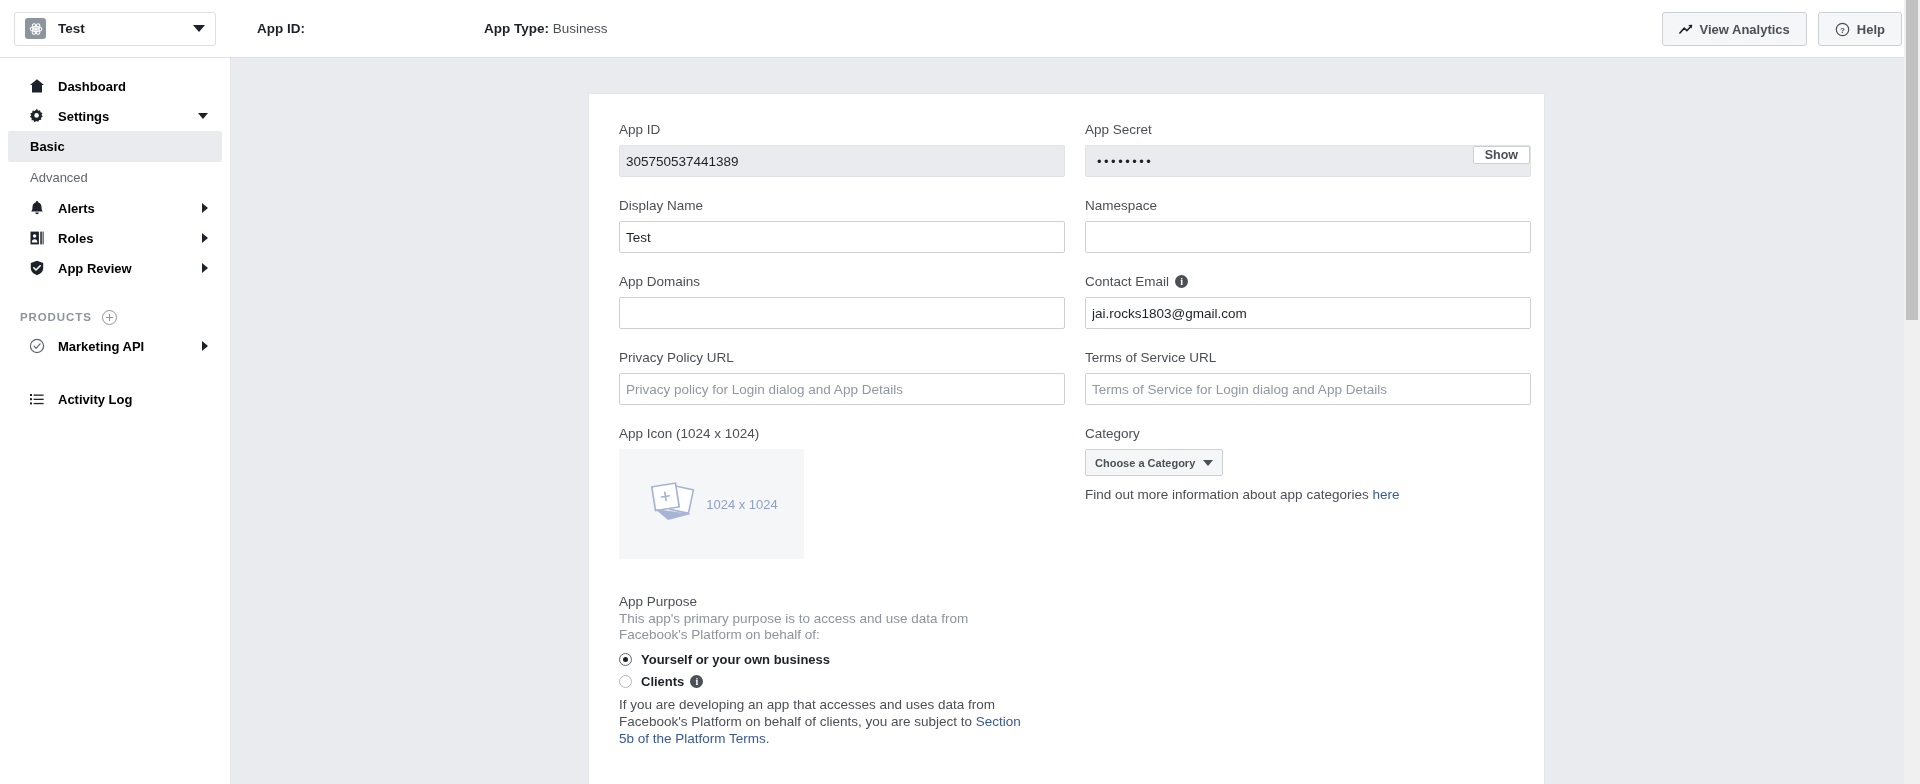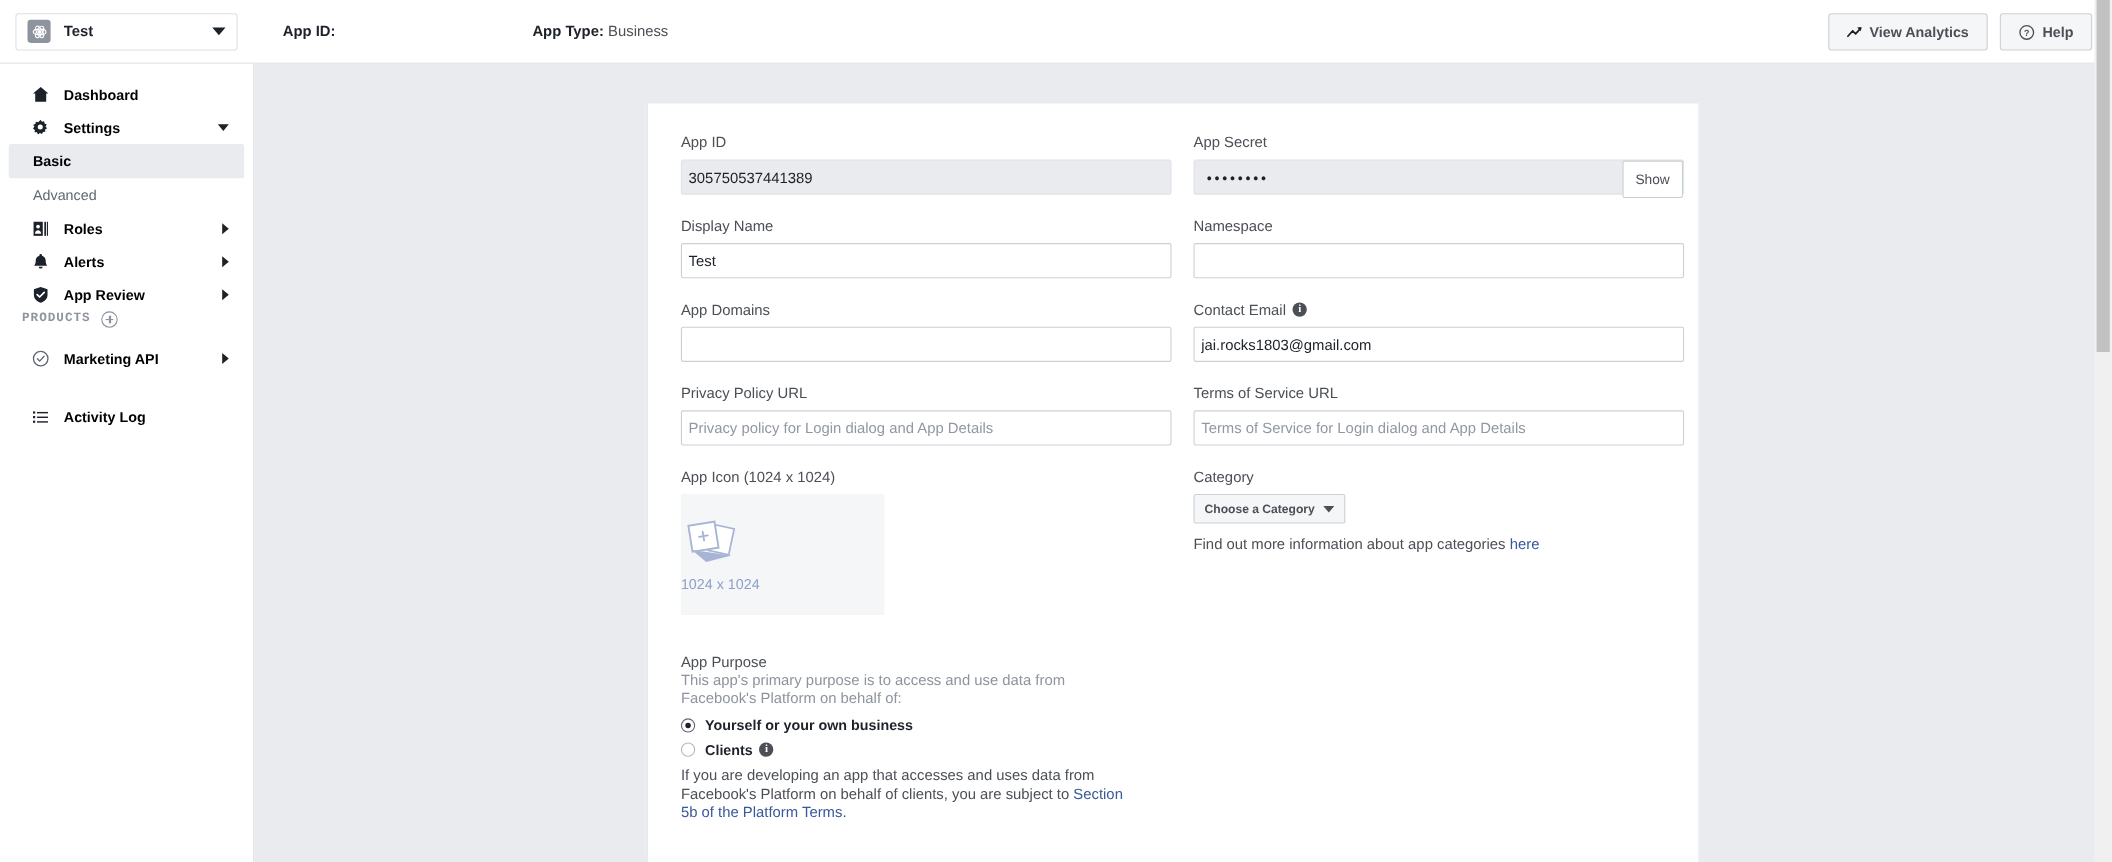--- a/index.html
+++ b/index.html
@@ -123,24 +123,24 @@
     flex: 0 0 auto;
   }
   .caret-dn-sm {
     width: 0; height: 0;
     border-left: 5px solid transparent;
     border-right: 5px solid transparent;
     border-top: 6px solid #1d2129;
     flex: 0 0 auto;
   }
   #products-head {
-    display: flex; align-items: flex-start;
+    display: flex; align-items: center;
     padding: 0 20px;
     height: 28px;
-    font-family: Liberation Mono, monospace;
+    margin-top: 20px;
   }
   #products-head .ph-label {
     font-size: 11.5px; font-weight: bold; color: #8d949e;
     letter-spacing: 0.9px;
   }
   #products-head .plus-circle {
     margin-left: 10px;
     width: 15px; height: 15px;
     border-radius: 50%;
     border: 1.3px solid #8d949e;
@@ -204,35 +204,35 @@
     width: 100%; height: 32px;
     border: 1px solid #dfe2e6; border-radius: 2px;
     background: #e9ebee;
     display: flex; align-items: center;
     padding: 0 11px;
     letter-spacing: 2.5px;
     font-size: 13px; color: #1d2129;
   }
   .show-btn {
     position: absolute; right: 1px; top: 1px;
-    height: 34px; padding: 0 11px;
+    height: 18px; padding: 0 11px;
     background: #fff;
     border: 1px solid #ccd0d5;
     border-radius: 2px;
-    font-size: 12.5px; font-weight: normal; color: #4b4f56;
+    font-size: 12.5px; font-weight: bold; color: #4b4f56;
     display: flex; align-items: center;
     cursor: pointer;
   }
 
   
   .icon-drop {
     width: 185px; height: 110px;
     background: #f5f6f7;
-    display: flex; flex-direction: column;
-    align-items: flex-start; justify-content: center;
+    display: flex; flex-direction: row;
+    align-items: center; justify-content: center;
     cursor: pointer;
     gap: 3px;
   }
   .icon-drop .dim-text {
     font-size: 13px; color: #8ea0c9;
   }
 
   
   .cat-btn {
     height: 27px;
@@ -368,39 +368,39 @@
     <span class="nav-label">Basic</span>
   </div>
 
   <div class="nav-item sub muted">
     <span class="nav-label">Advanced</span>
   </div>
 
   <div class="nav-item">
     <span class="nav-ico">
       <svg width="16" height="16" viewBox="0 0 16 16">
+        <path fill="#1d2129" d="M8 .9a1.2 1.2 0 0 1 1.2 1.2v.5c2 .5 3.3 2.2 3.3 4.3 0 3 .9 4.1 1.4 4.6H2.1c.5-.5 1.4-1.6 1.4-4.6 0-2.1 1.3-3.8 3.3-4.3v-.5A1.2 1.2 0 0 1 8 .9z"></path>
+        <path fill="#1d2129" d="M6.2 12.4h3.6a1.8 1.8 0 0 1-3.6 0z"></path>
+      </svg>
+    </span>
+    <span class="nav-label">Alerts</span>
+    <span class="caret-right"></span>
+  </div>
+
+  <div class="nav-item">
+    <span class="nav-ico">
+      <svg width="16" height="16" viewBox="0 0 16 16">
         <rect x="1.5" y="1.6" width="8.4" height="12.8" fill="#1d2129"></rect>
         <circle cx="5.6" cy="6" r="1.7" fill="#ffffff"></circle>
         <path d="M2.8 12.4c0-2 1.3-3.1 2.8-3.1s2.8 1.1 2.8 3.1z" fill="#ffffff"></path>
         <rect x="11.3" y="1.6" width="1.5" height="12.8" fill="#1d2129"></rect>
         <rect x="13.6" y="1.6" width="1" height="12.8" fill="#1d2129"></rect>
       </svg>
     </span>
     <span class="nav-label">Roles</span>
-    <span class="caret-right"></span>
-  </div>
-
-  <div class="nav-item">
-    <span class="nav-ico">
-      <svg width="16" height="16" viewBox="0 0 16 16">
-        <path fill="#1d2129" d="M8 .9a1.2 1.2 0 0 1 1.2 1.2v.5c2 .5 3.3 2.2 3.3 4.3 0 3 .9 4.1 1.4 4.6H2.1c.5-.5 1.4-1.6 1.4-4.6 0-2.1 1.3-3.8 3.3-4.3v-.5A1.2 1.2 0 0 1 8 .9z"></path>
-        <path fill="#1d2129" d="M6.2 12.4h3.6a1.8 1.8 0 0 1-3.6 0z"></path>
-      </svg>
-    </span>
-    <span class="nav-label">Alerts</span>
     <span class="caret-right"></span>
   </div>
 
   <div class="nav-item">
     <span class="nav-ico">
       <svg width="16" height="16" viewBox="0 0 16 16">
         <path fill="#1d2129" d="M8 .8 14.2 3v5.1c0 3.4-2.6 6-6.2 7.1C4.4 14.1 1.8 11.5 1.8 8.1V3z"></path>
         <path d="M4.8 7.8 7 10l4.2-4.2" fill="none" stroke="#ffffff" stroke-width="1.6" stroke-linecap="round" stroke-linejoin="round"></path>
       </svg>
     </span>

